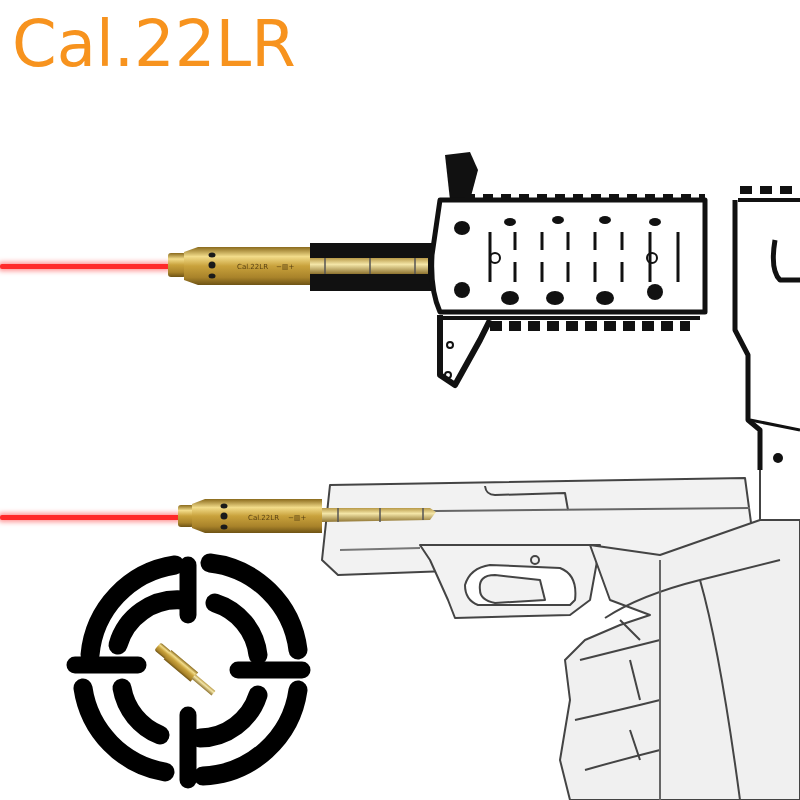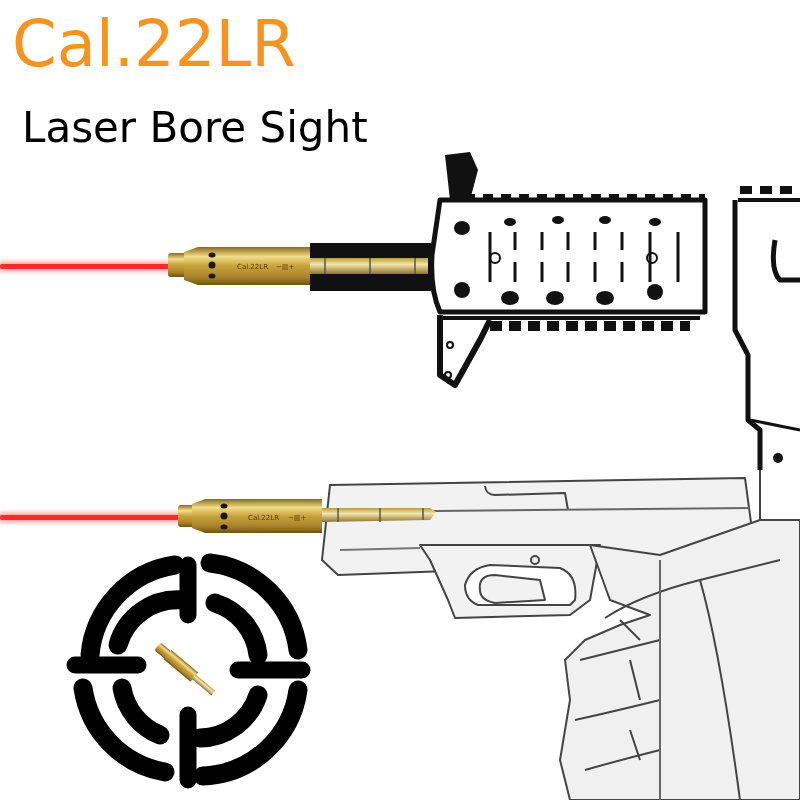--- a/index.html
+++ b/index.html
@@ -9,21 +9,20 @@
   .laser{position:absolute;height:5px;background:#ff2a2a;box-shadow:0 0 5px 2px rgba(255,60,60,0.55);border-radius:2px;}
   svg{position:absolute;left:0;top:0;}
   .sight-label{font-family:"DejaVu Sans",sans-serif;font-size:7px;fill:#5a4212;}
 </style>
 </head>
 <body>
 
 <div class="canvas">
 
   <div class="title">Cal.22LR</div>
-  <div class="subtitle">Laser Bore Sight</div>
 
   <div class="laser" style="left:0;top:264px;width:170px;"></div>
   <div class="laser" style="left:0;top:515px;width:180px;"></div>
 
   <svg width="800" height="800" viewBox="0 0 800 800">
     <defs>
       <linearGradient id="brass" x1="0" y1="0" x2="0" y2="1">
         <stop offset="0" stop-color="#8a6a1c"></stop>
         <stop offset="0.25" stop-color="#f2dc8a"></stop>
         <stop offset="0.5" stop-color="#c9a23c"></stop>

